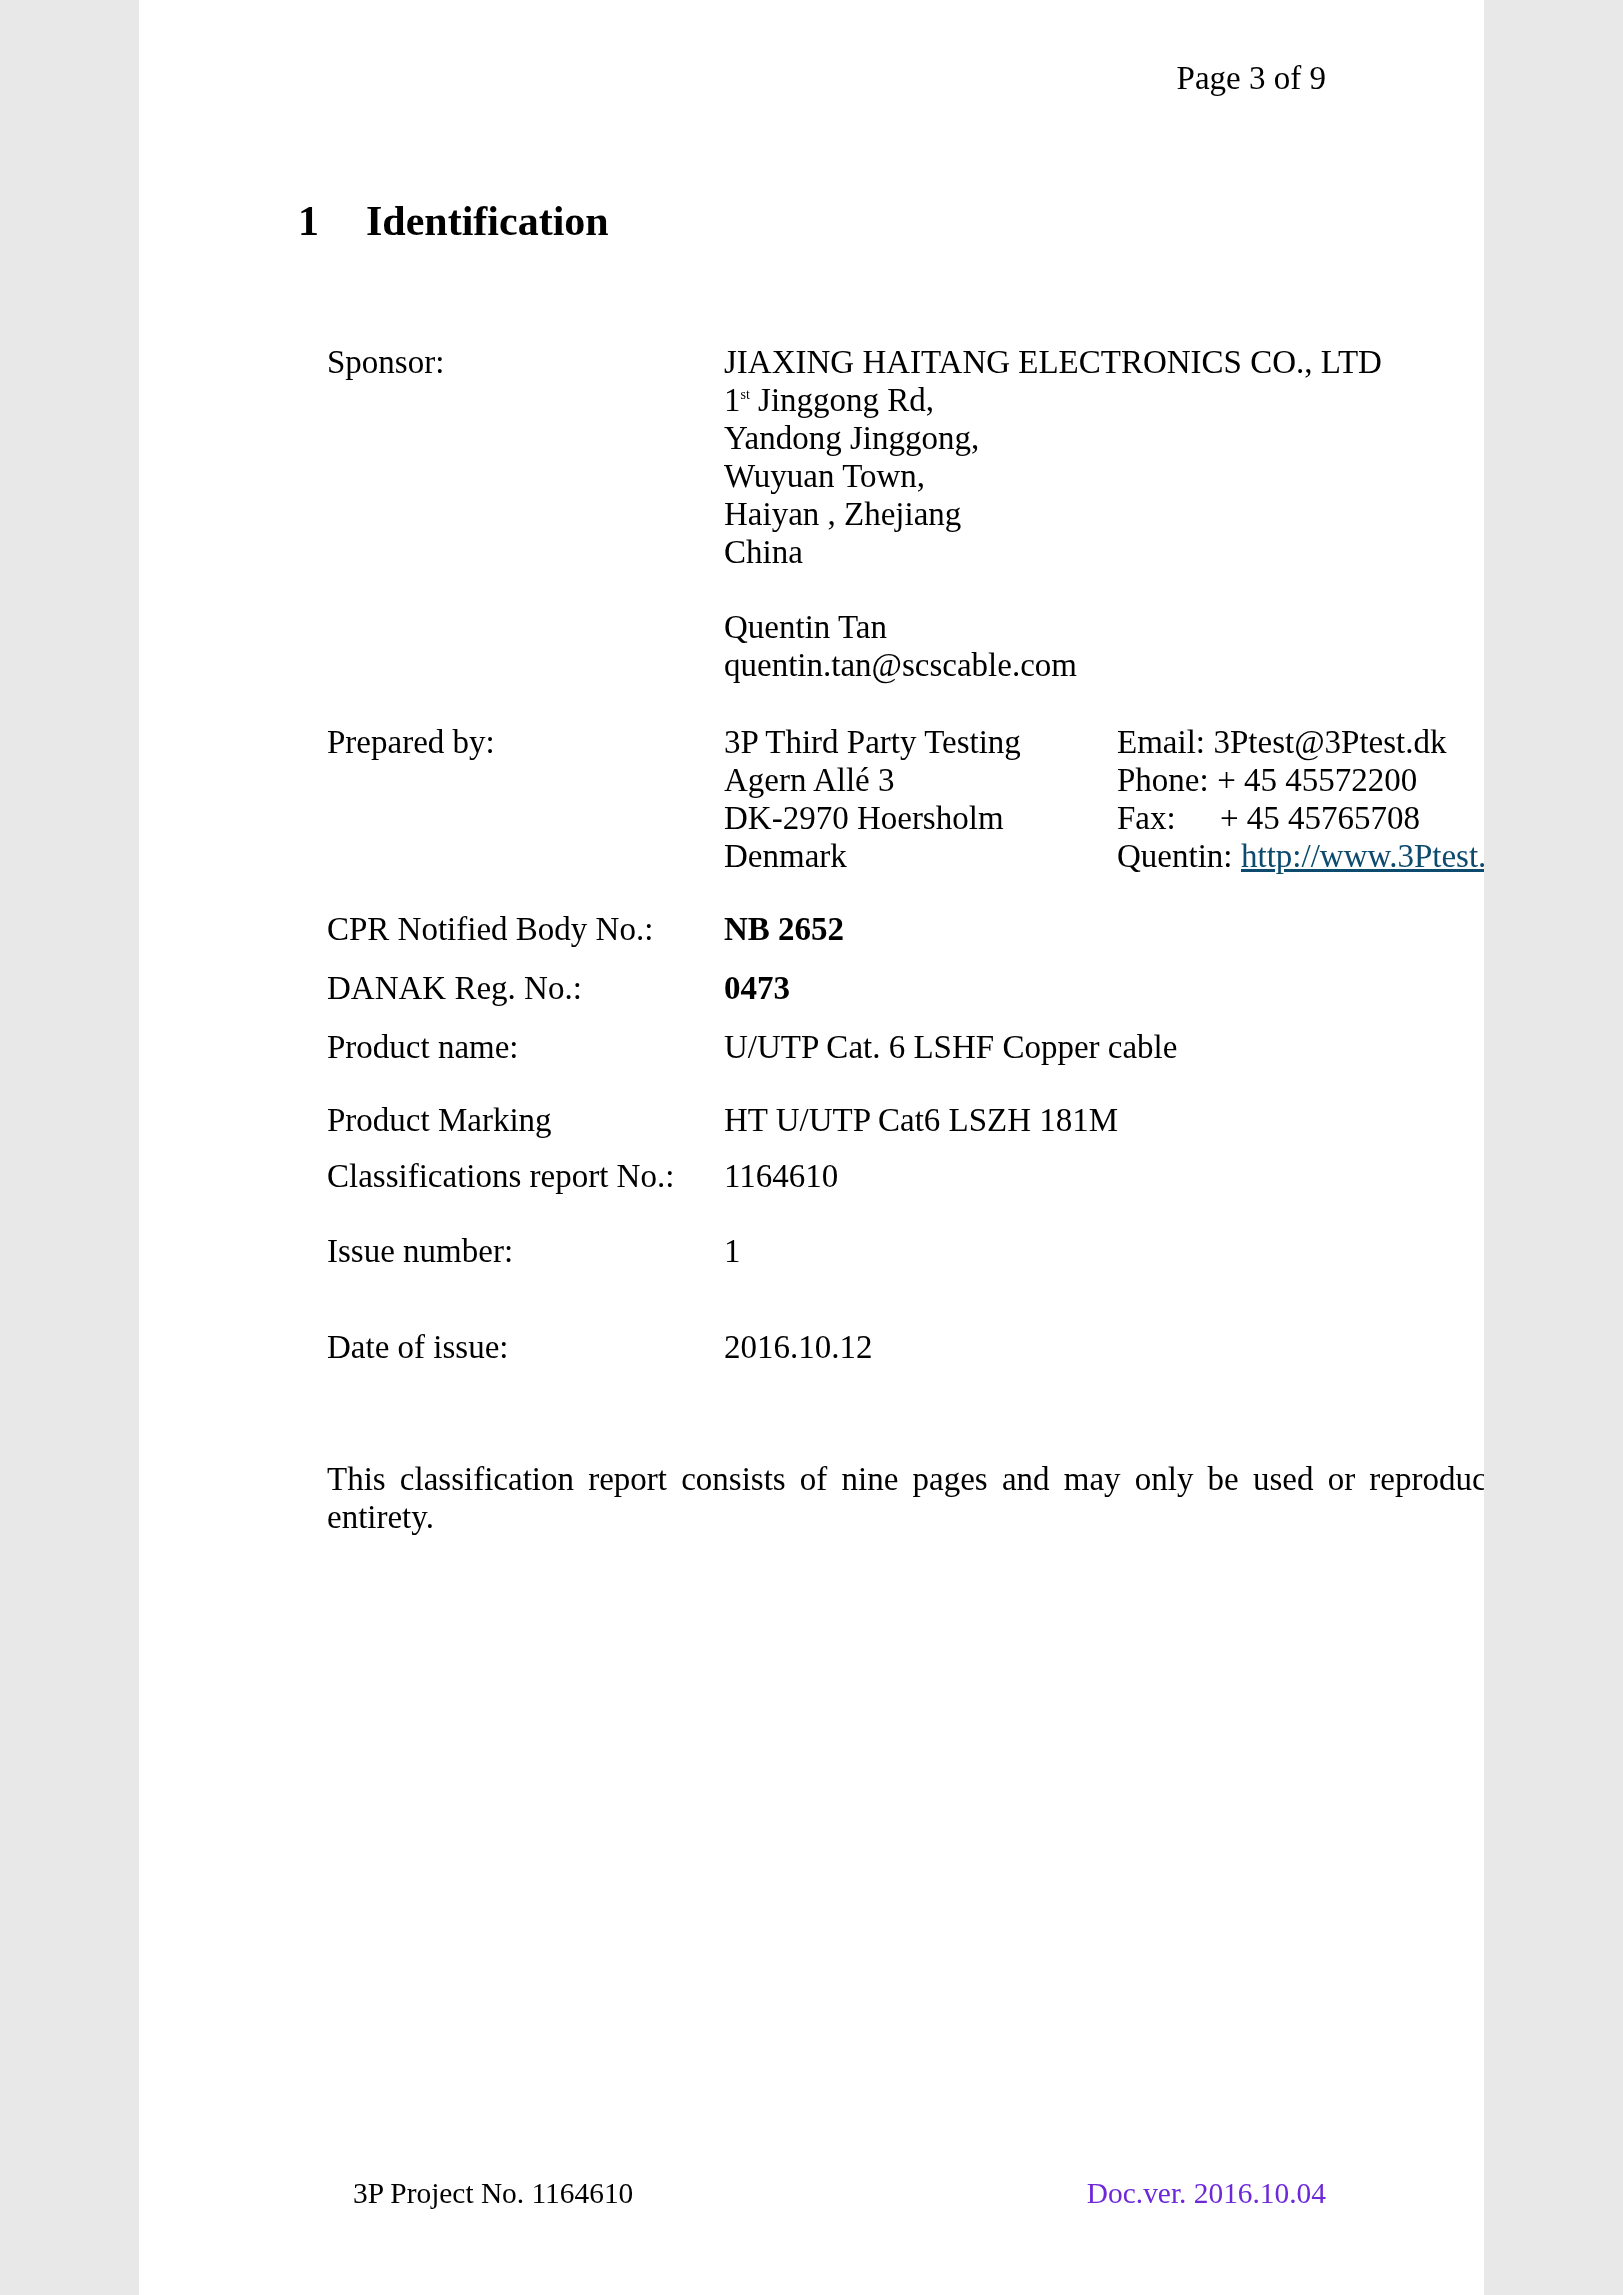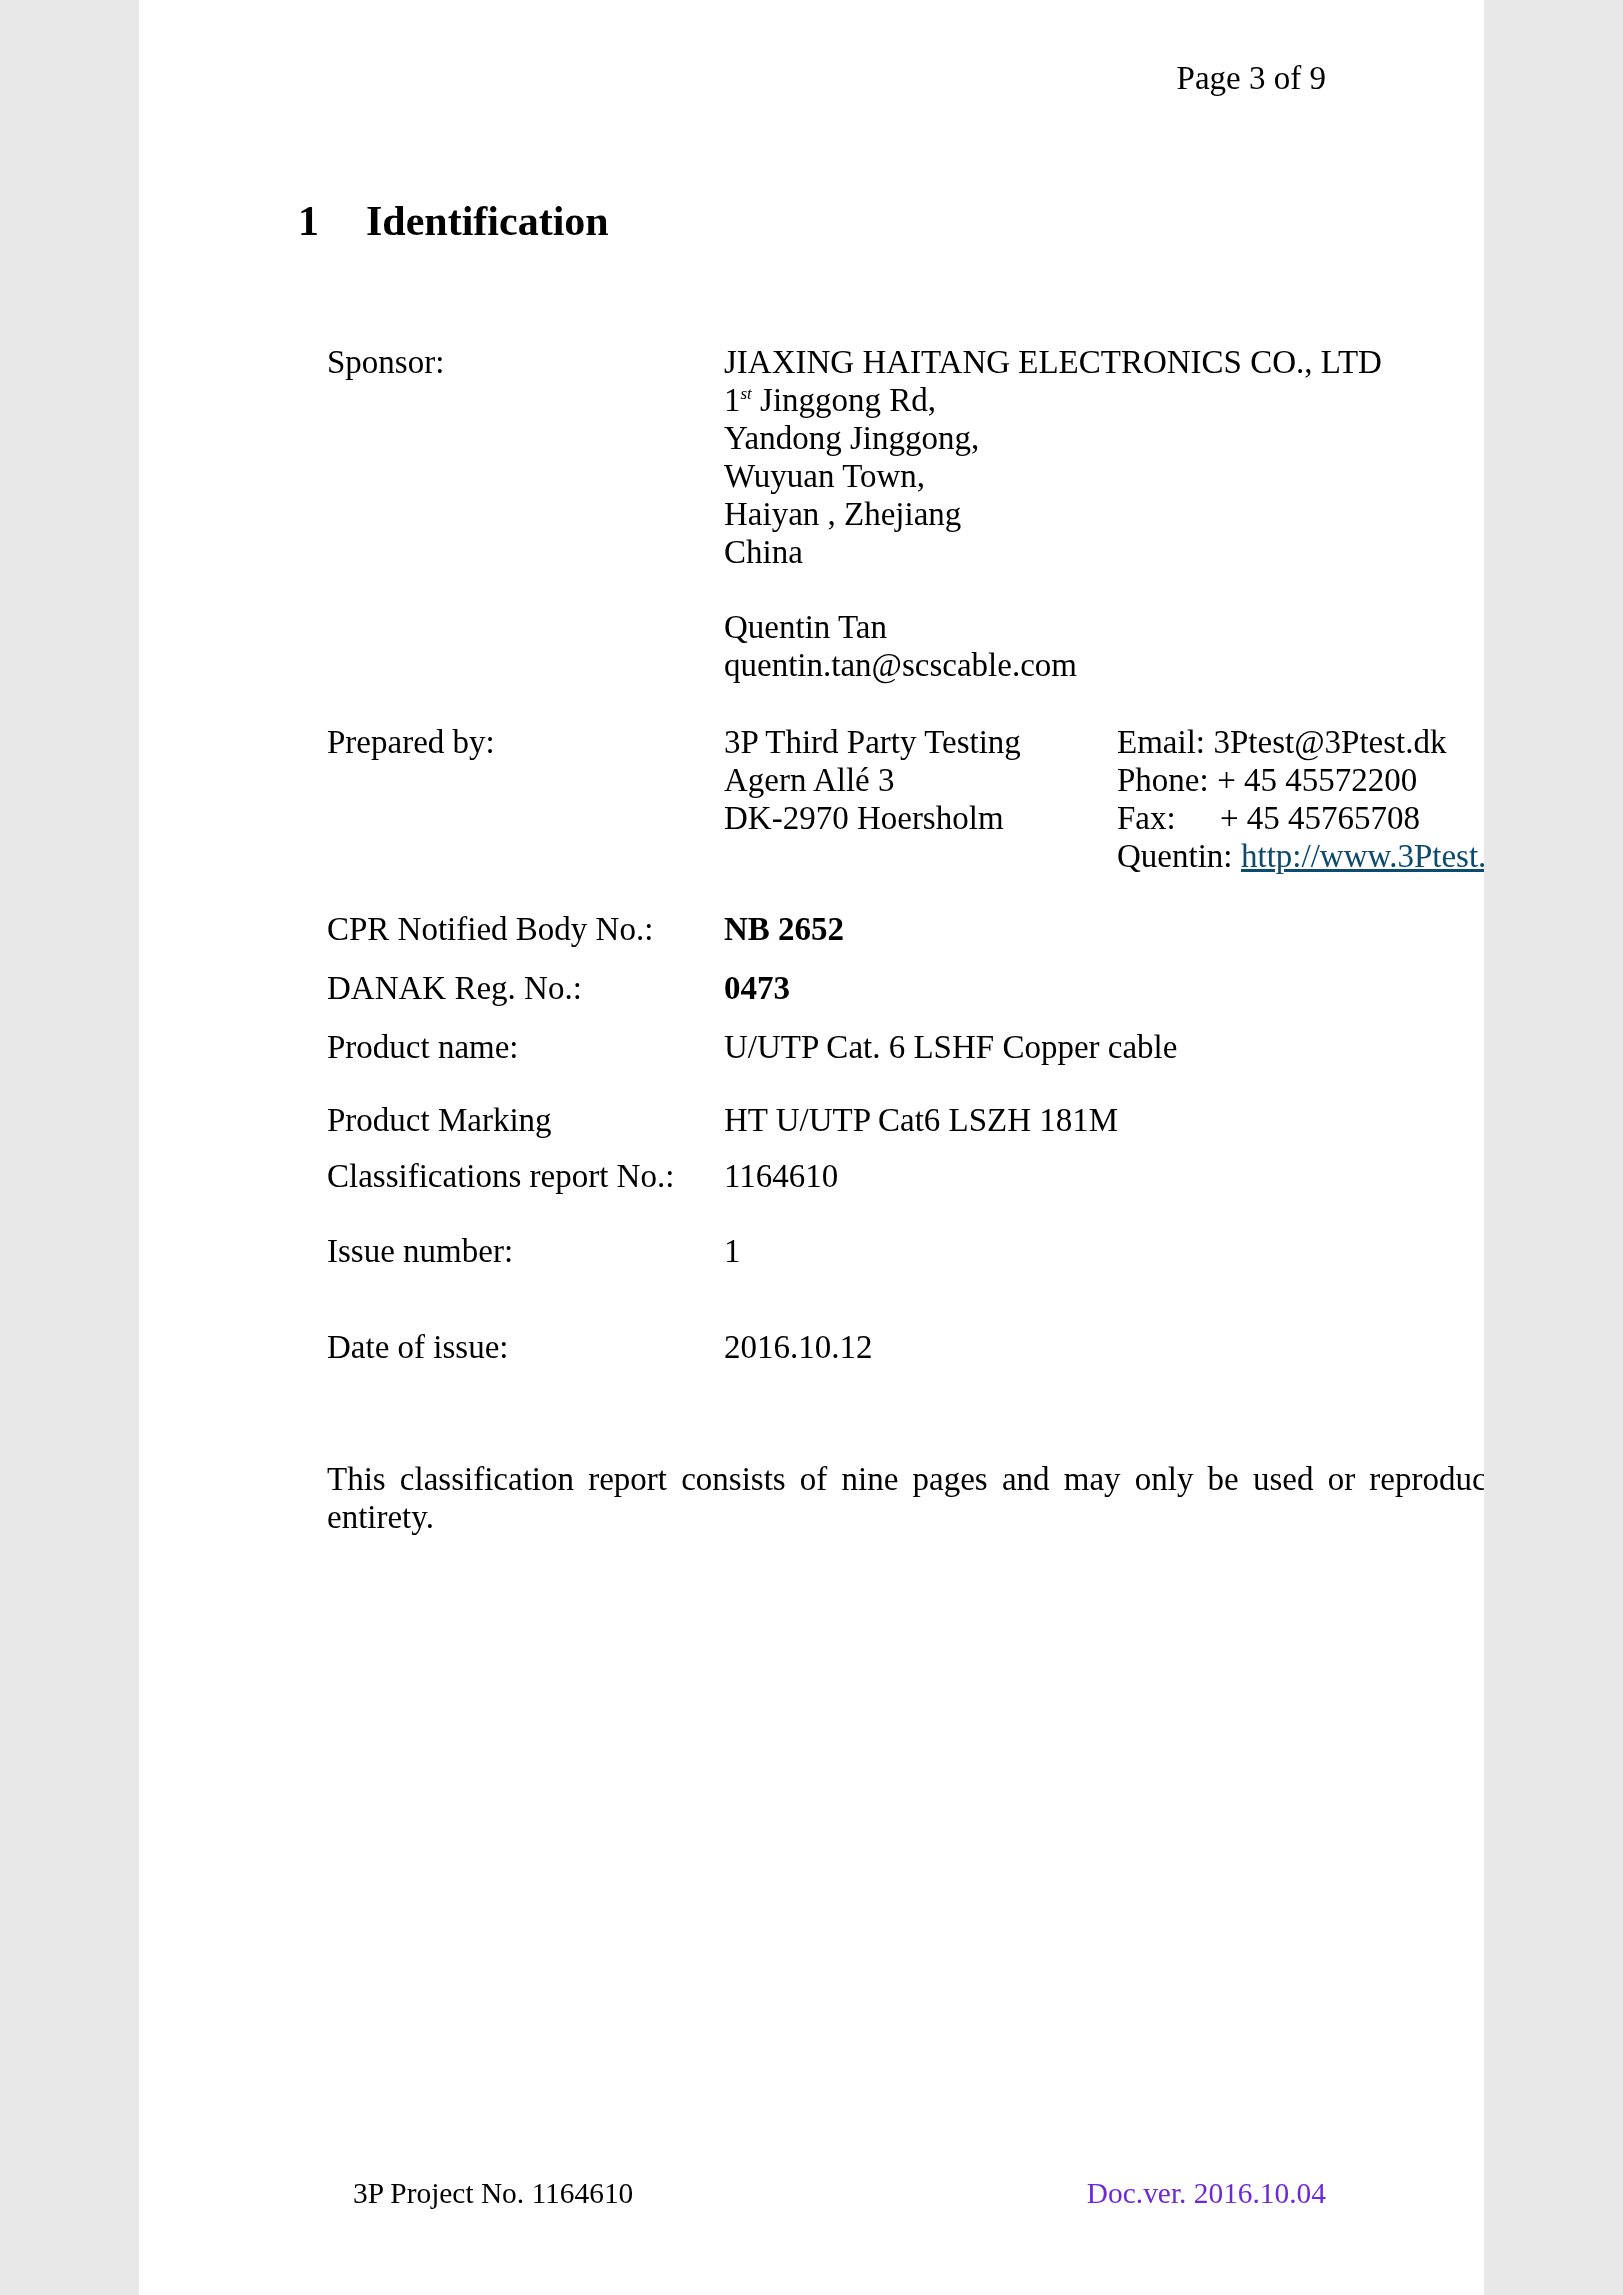--- a/index.html
+++ b/index.html
@@ -58,24 +58,23 @@
   .contact-line .clbl { margin-right: 8.5px; }
   .contact-line.fax-line .clbl { display: inline-block; width: 103px; margin-right: 0; }
 
   .link {
     color: #0c4a6e;
     text-decoration: underline;
     cursor: pointer;
   }
 
   sup.ordinal {
-    font-size: 17px;
+    font-size: 14px;
     vertical-align: super;
     line-height: 0;
-    font-style: italic;
   }
 
   .row-cpr   { top: 911px; }
   .row-danak { top: 970px; }
   .row-pname { top: 1029px; }
   .row-pmark { top: 1102px; }
   .row-class { top: 1158px; }
   .row-issue { top: 1233px; }
   .row-date  { top: 1329px; }
 
@@ -124,20 +123,21 @@
       <div>quentin.tan@scscable.com</div>
     </span>
   </div>
 
   <div class="abs row prepared-block">
     <span class="lbl">Prepared by:</span><span class="val prepared-cols">
       <span class="prepared-col1">
         <div>3P Third Party Testing</div>
         <div>Agern Allé 3</div>
         <div>DK-2970 Hoersholm</div>
+        <div>Denmark</div>
       </span><span class="prepared-col2">
         <div class="contact-line"><span class="clbl">Email:</span><span>3Ptest@3Ptest.dk</span></div>
         <div class="contact-line"><span class="clbl">Phone:</span><span>+ 45 45572200</span></div>
         <div class="contact-line fax-line"><span class="clbl">Fax:</span><span>+ 45 45765708</span></div>
         <div class="contact-line"><span class="clbl">Quentin:</span><span class="link">http://www.3Ptest.dk</span></div>
       </span>
     </span>
   </div>
 
   <div class="abs row row-cpr">

